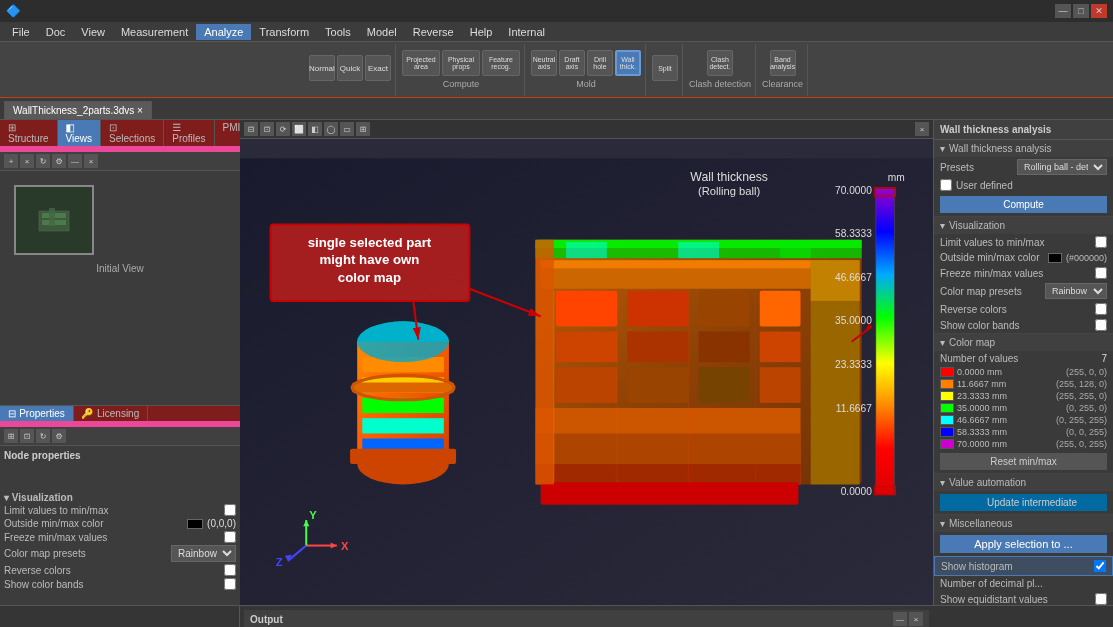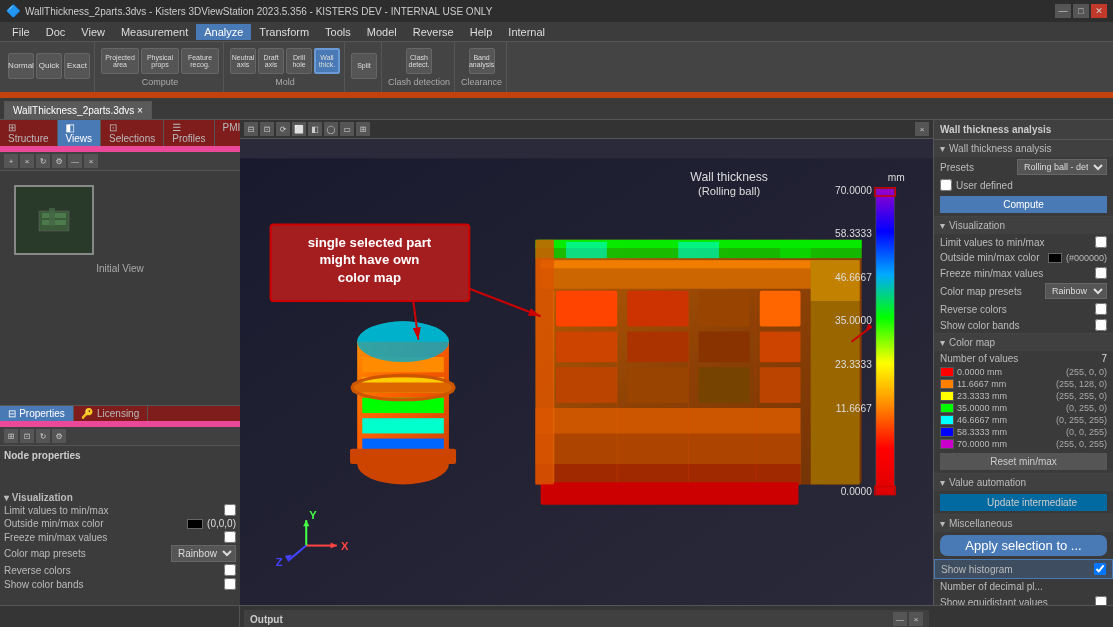--- a/index.html
+++ b/index.html
@@ -12,21 +12,21 @@
     .title-bar-controls { display: flex; gap: 2px; }
     .title-bar-btn { width: 16px; height: 14px; background: #555; border: none; color: #ccc; font-size: 9px; cursor: pointer; display: flex; align-items: center; justify-content: center; }
     .title-bar-btn.close { background: #c0392b; }
     
     
     .menu-bar { background: #3c3c3c; height: 20px; display: flex; align-items: center; padding: 0 4px; border-bottom: 1px solid #555; }
     .menu-item { padding: 2px 8px; font-size: 11px; color: #ddd; cursor: pointer; white-space: nowrap; }
     .menu-item.highlight { background: #4a7ab5; color: white; }
     
     
-    .toolbar { background: #444; height: 56px; display: flex; align-items: center; padding: 2px 4px; gap: 2px; border-bottom: 6px solid #c2410c; overflow: hidden; }
+    .toolbar { background: #444; height: 56px; display: flex; align-items: center; padding: 2px 4px; gap: 2px; border-bottom: 1px solid #c2410c; overflow: hidden; justify-content: center; }
     .toolbar-group { display: flex; flex-direction: column; align-items: center; gap: 1px; border-right: 1px solid #555; padding: 2px 4px; height: 52px; justify-content: center; }
     .toolbar-group-label { font-size: 9px; color: #aaa; margin-top: 2px; }
     .toolbar-icons { display: flex; gap: 2px; }
     .toolbar-icon { width: 26px; height: 26px; background: #555; border: 1px solid #666; display: flex; flex-direction: column; align-items: center; justify-content: center; cursor: pointer; font-size: 9px; color: #ddd; border-radius: 2px; }
     .toolbar-icon.active { background: #4a7ab5; border-color: #6a9ad5; }
     .toolbar-icon.large { width: 38px; }
     
     
     .tab-bar { background: #3a3a3a; height: 22px; display: flex; align-items: flex-end; padding: 0 4px; border-bottom: 1px solid #555; }
     .tab { padding: 3px 8px; font-size: 10px; background: #4a4a4a; border: 1px solid #555; border-bottom: none; cursor: pointer; color: #ccc; margin-right: 2px; }
@@ -92,21 +92,20 @@
     ::-webkit-scrollbar { width: 8px; height: 8px; }
     ::-webkit-scrollbar-track { background: #333; }
     ::-webkit-scrollbar-thumb { background: #555; }
   </style>
 </head>
 <body>
 
 <div class="title-bar">
   <div class="title-bar-left">
     <span style="font-size:12px;">🔷</span>
-    <span class="title-bar-title">WallThickness_2parts.3dvs - Kisters 3DViewStation 2023.5.356 - KISTERS DEV - INTERNAL USE ONLY</span>
   </div>
   <div class="title-bar-controls">
     <button class="title-bar-btn">—</button>
     <button class="title-bar-btn">□</button>
     <button class="title-bar-btn close">✕</button>
   </div>
 </div>
 
 <div class="menu-bar">
   <span class="menu-item">File</span>
@@ -551,21 +550,21 @@
         <span>Value automation</span>
       </div>
       <button class="rp-btn" style="background:#0369a1; color:#ccc;padding-left:25px;">Update intermediate</button>
     </div>
 
     <div class="rp-section">
       <div class="rp-section-header">
         <span>▾</span>
         <span>Miscellaneous</span>
       </div>
-      <button class="rp-btn" style="font-size:13px;border-radius:7px;">Apply selection to ...</button>
+      <button class="rp-btn" style="font-size:11px;">Apply selection to ...</button>
       
       <div class="rp-row highlight-row" style="padding: 3px 6px;">
         <span class="rp-label">Show histogram</span>
         <input type="checkbox" class="rp-checkbox" checked="" style="">
       </div>
       <div class="rp-row">
         <span class="rp-label">Number of decimal pl...</span>
       </div>
       <div class="rp-row">
         <span class="rp-label">Show equidistant values</span>

